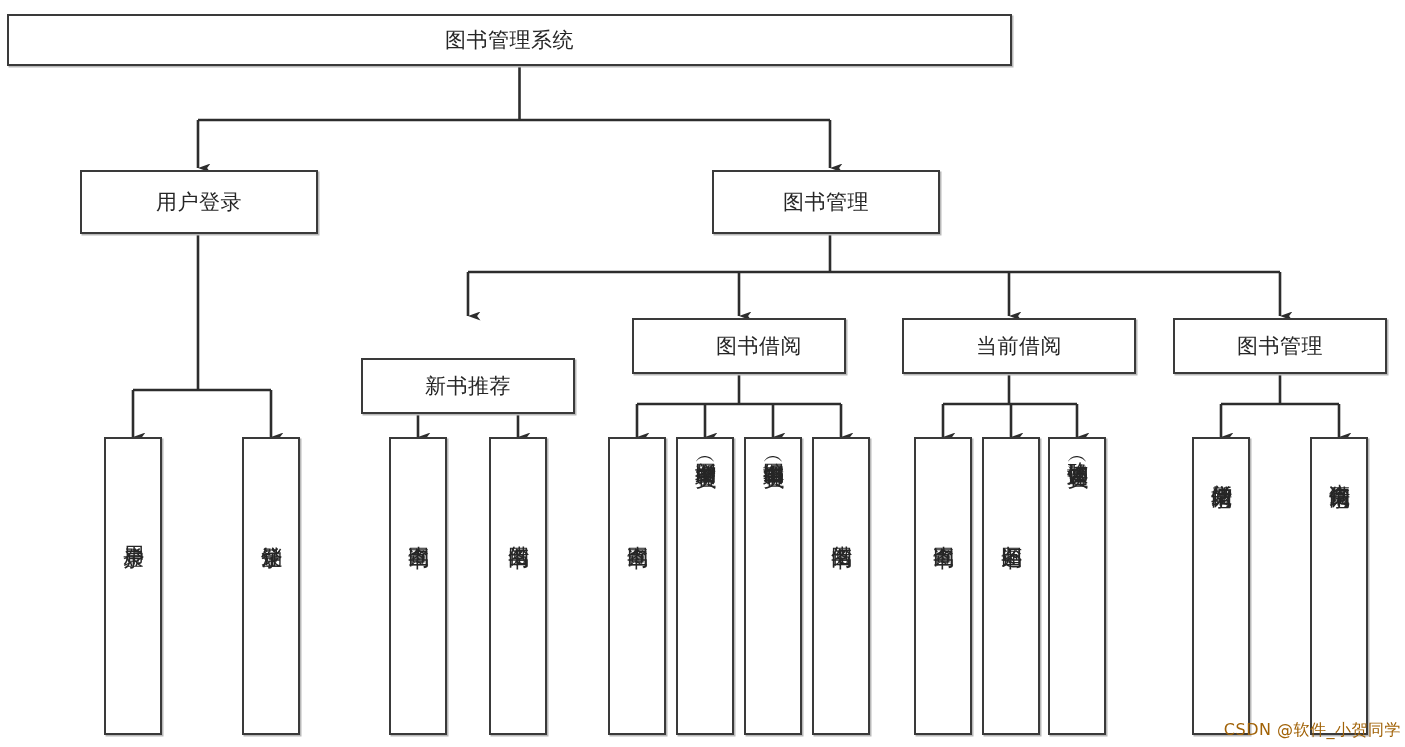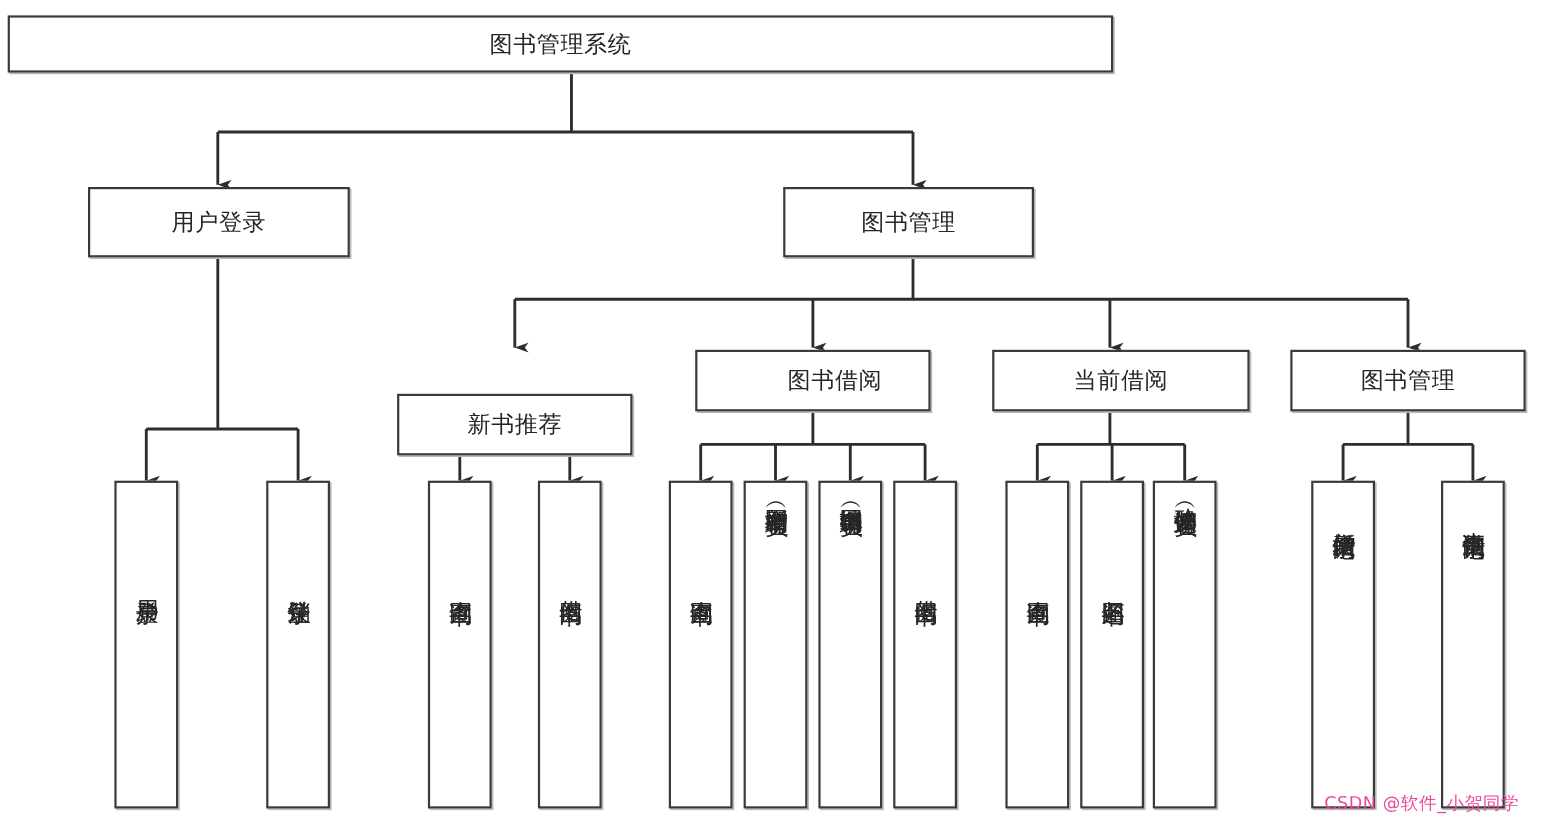--- a/index.html
+++ b/index.html
@@ -57,24 +57,24 @@
     white-space: normal;
   }
   .node.leaf.mid .label {
     padding-top: 84px;
   }
   .node.leaf.tall .label {
     padding-top: 0px;
   }
   .watermark {
     position: absolute;
-    right: 24px;
+    right: 4px;
     bottom: 6px;
     font-size: 16px;
-    color: #ec4899;
+    color: #a16207;
     letter-spacing: 0.5px;
     white-space: nowrap;
   }
 </style>
 </head>
 <body>
 
 <div id="canvas">
 
   <svg id="edges" viewBox="0 0 1405 747" xmlns="http://www.w3.org/2000/svg">

